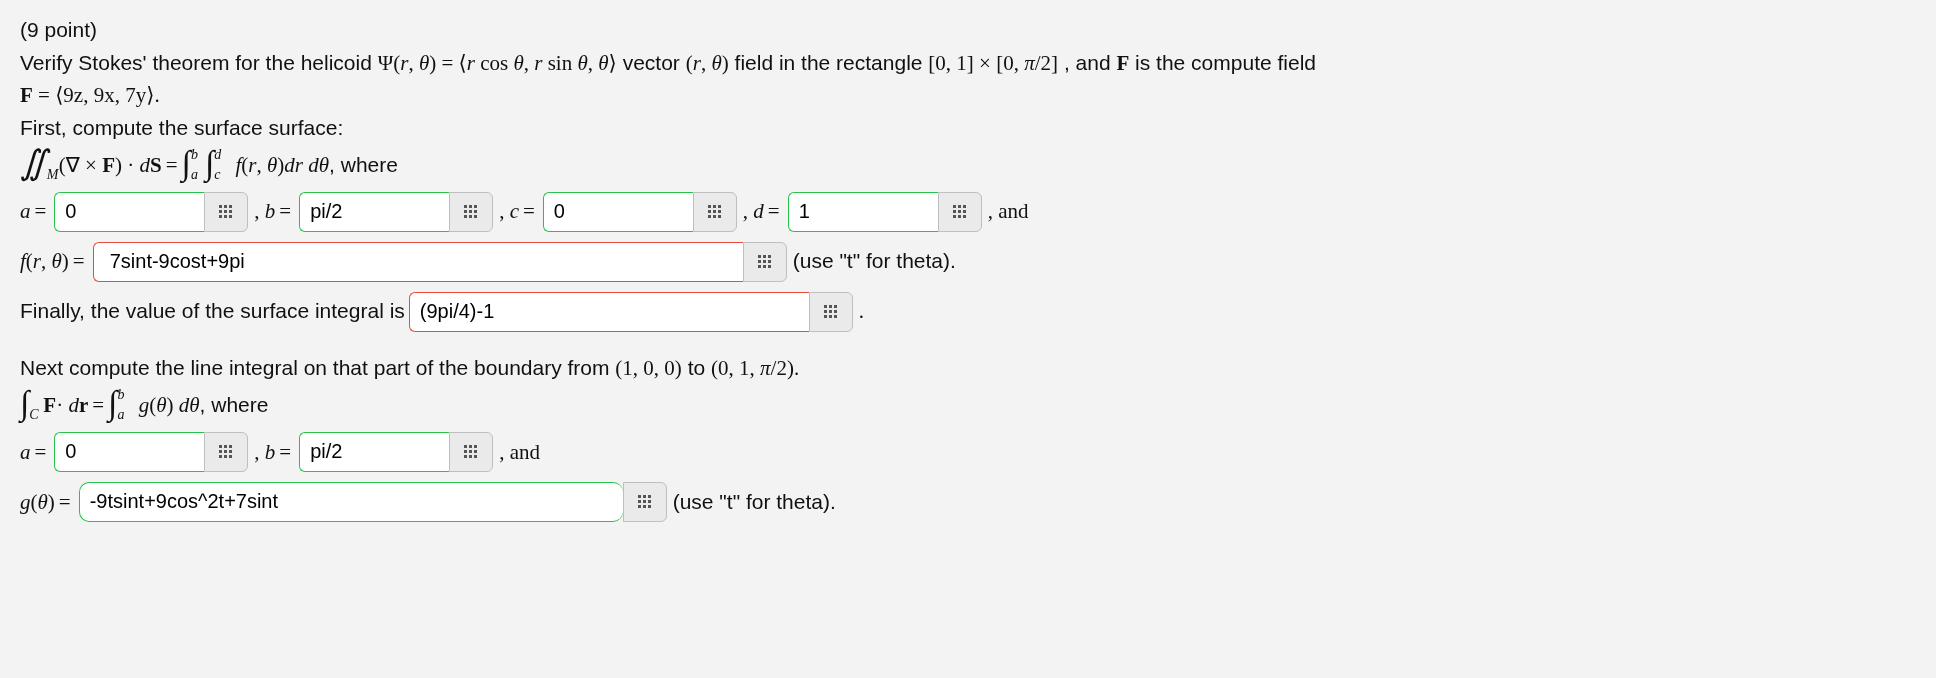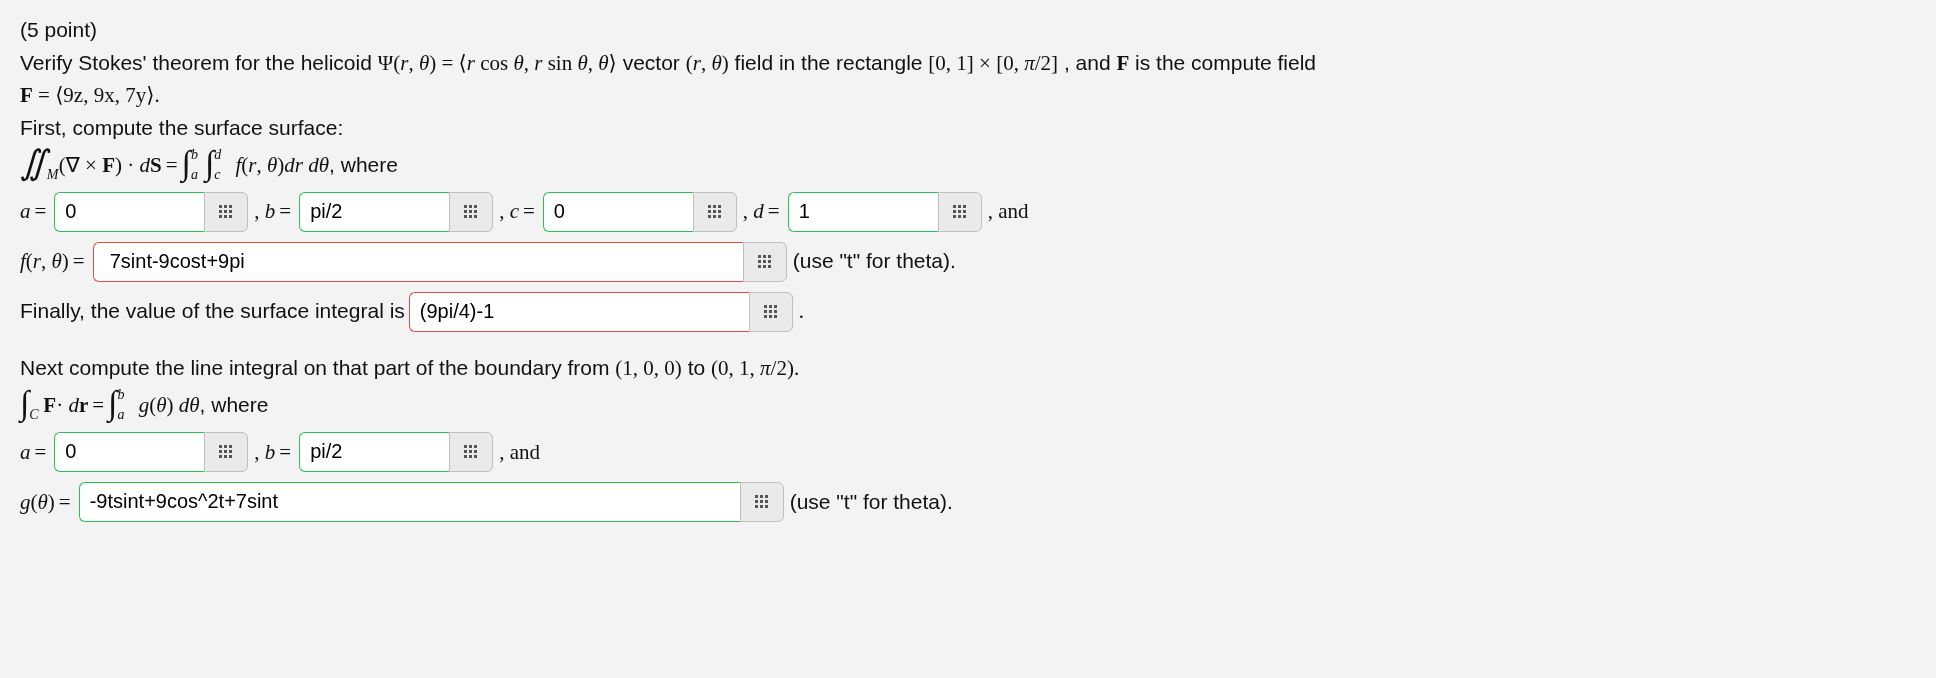--- a/index.html
+++ b/index.html
@@ -38,42 +38,42 @@
     width:44px;height:40px;box-sizing:border-box;
     border:1px solid #bfbfbf;
     border-radius:0 6px 6px 0;
     background:#eaeaea;
     display:flex;align-items:center;justify-content:center;
     cursor:pointer;
   }
   .eqbtn svg{display:block;}
   .w-s{width:150px;}
   .w-l{width:650px;padding-left:16px;}
-  .w-m{width:340px;}
-  .w-m2{width:661px;}
+  .w-m{width:400px;}
+  .w-m2{width:544px;border-radius:10px;}
   .gap{height:18px;}
 </style>
 </head>
 <body>
 
 <svg width="0" height="0" style="position:absolute">
   <symbol id="kp" viewBox="0 0 14 14">
     <rect x="0" y="0" width="3" height="3" fill="#555"></rect>
       <rect x="5" y="0" width="3" height="3" fill="#555"></rect>
       <rect x="10" y="0" width="3" height="3" fill="#555"></rect>
     <rect x="0" y="5" width="3" height="3" fill="#555"></rect>
       <rect x="5" y="5" width="3" height="3" fill="#555"></rect>
       <rect x="10" y="5" width="3" height="3" fill="#555"></rect>
     <rect x="0" y="10" width="3" height="3" fill="#555"></rect>
       <rect x="5" y="10" width="3" height="3" fill="#555"></rect>
       <rect x="10" y="10" width="3" height="3" fill="#555"></rect>
   </symbol>
 </svg>
 
-<div>(5 point)</div>
+<div>(9 point)</div>
 
 <div>
   <span>Verify Stokes' theorem for the helicoid </span>
   <span class="mr">Ψ(<span class="mi">r</span>, <span class="mi">θ</span>) = ⟨<span class="mi">r</span> cos <span class="mi">θ</span>, <span class="mi">r</span> sin <span class="mi">θ</span>, <span class="mi">θ</span>⟩</span>
   <span> vector </span>
   <span class="mr">(<span class="mi">r</span>, <span class="mi">θ</span>)</span>
   <span> field in the rectangle </span>
   <span class="mr">[0, 1] × [0, <span class="mi">π</span>/2]</span>
   <span>, and </span>
   <span class="mb">F</span>

